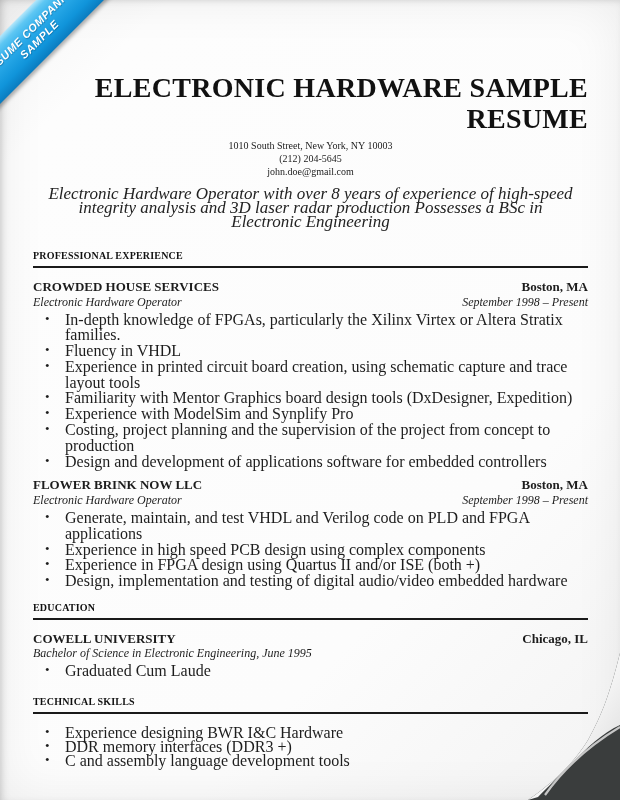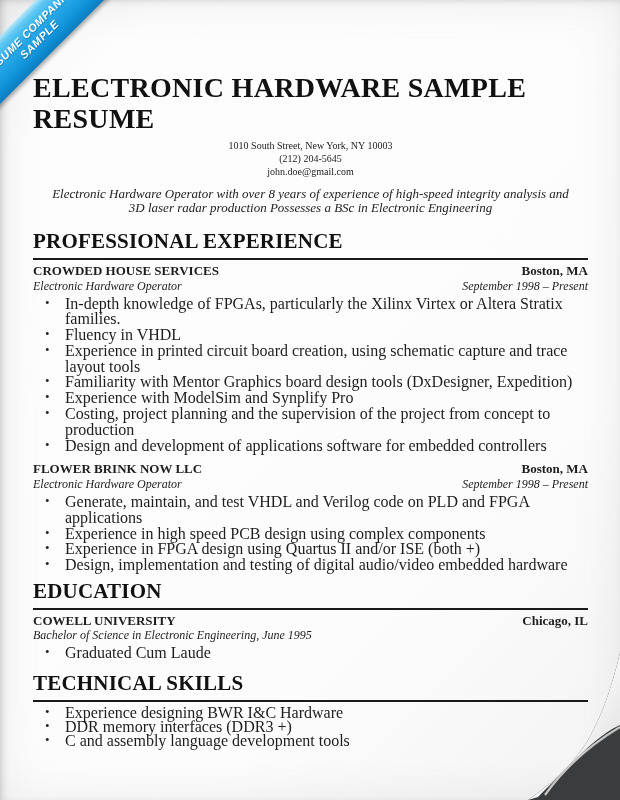--- a/index.html
+++ b/index.html
@@ -27,35 +27,35 @@
   .ribbon span{
     font-family:"Liberation Sans", sans-serif;
     font-weight:bold;font-style:italic;font-size:11px;line-height:13px;
     color:#ffffff;letter-spacing:0.6px;
     text-shadow:0 1px 1px rgba(0,60,100,0.45);
     white-space:nowrap;
   }
   
   .content{position:relative;padding:0 32px 0 33px;z-index:2;}
   h1{
-    margin:72px 0 0;text-align:left;
+    margin:72px 0 0;text-align:right;
     font-size:28px;line-height:31px;font-weight:bold;letter-spacing:0.3px;color:#111;
   }
   .contact{margin-top:5px;text-align:center;font-size:10px;line-height:13px;color:#222;}
   .summary{
     margin:9px auto 0;max-width:530px;text-align:center;
-    font-style:italic;font-size:13px;line-height:14px;color:#222;
+    font-style:italic;font-size:17px;line-height:14px;color:#222;
   }
   section.experience{margin-top:18px;}
   section.education{margin-top:10px;}
   section.skills{margin-top:14px;}
   section.certification{margin-top:14px;}
   h2{
-    margin:0 0 4px;font-size:21px;line-height:17px;font-weight:bold;color:#111;
-    padding-bottom:8px;border-bottom:2.5px solid #1a1a1a;letter-spacing:0.2px;
+    margin:0 0 12px;font-size:10px;line-height:17px;font-weight:bold;color:#111;
+    padding-bottom:2px;border-bottom:2.5px solid #1a1a1a;letter-spacing:0.2px;
   }
   .row{display:flex;justify-content:space-between;align-items:baseline;}
   .row.bold{font-weight:bold;font-size:13px;line-height:14.5px;gap:16px;}
   .row.italic{font-style:italic;font-size:12px;line-height:14px;}
   ul{margin:3px 0 0;padding:0 0 0 12px;list-style:none;}
   li{
     position:relative;padding-left:20px;
     font-size:16px;line-height:15.8px;color:#1d1d1d;
   }
   li::before{

